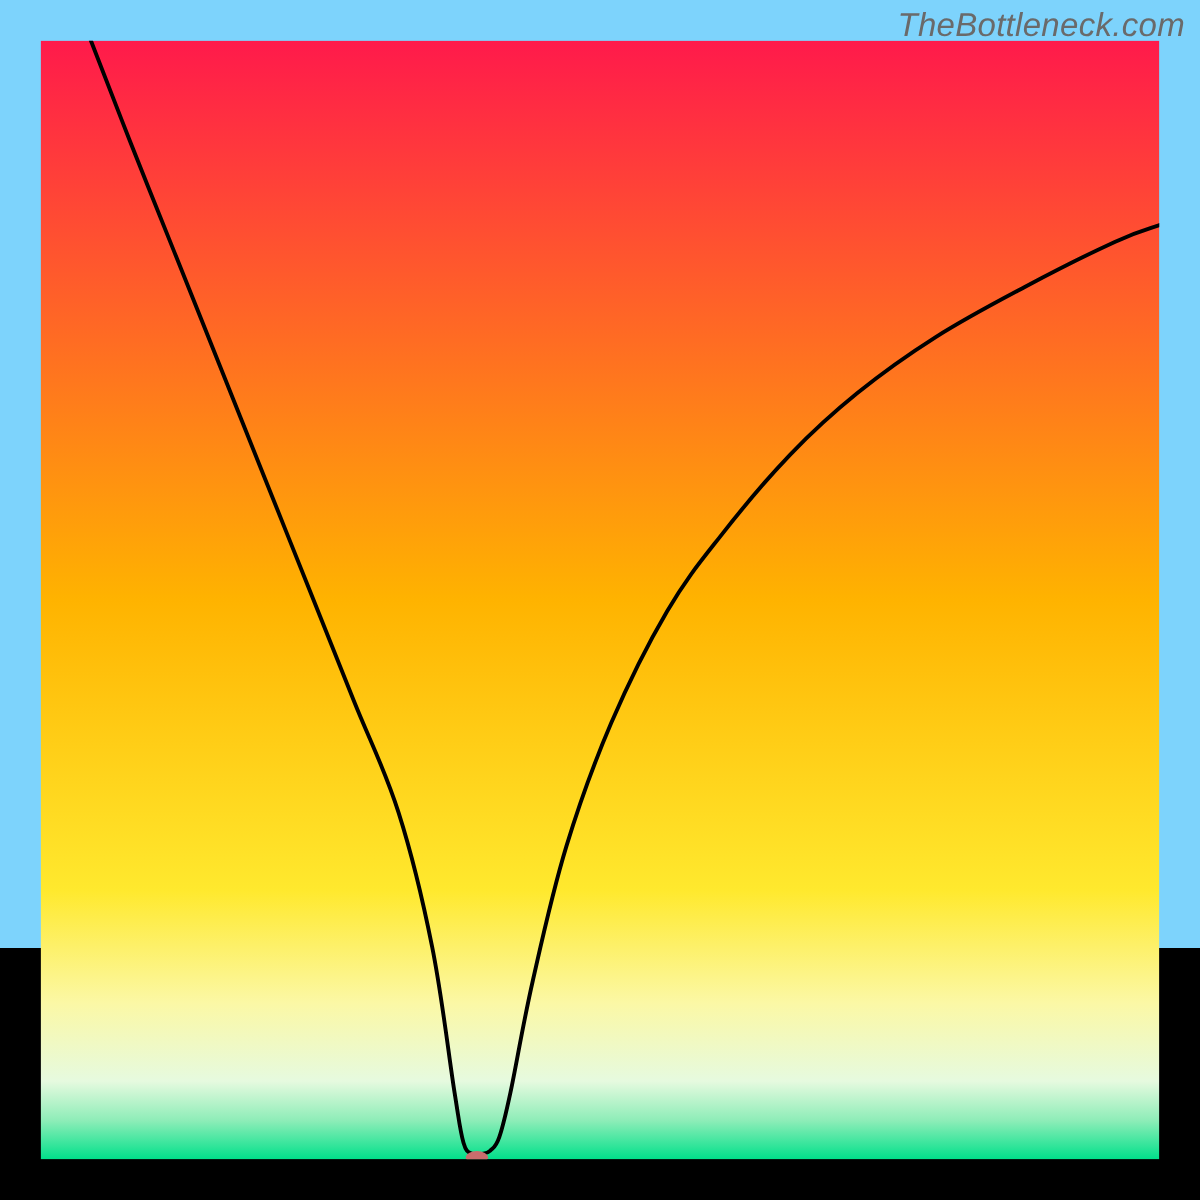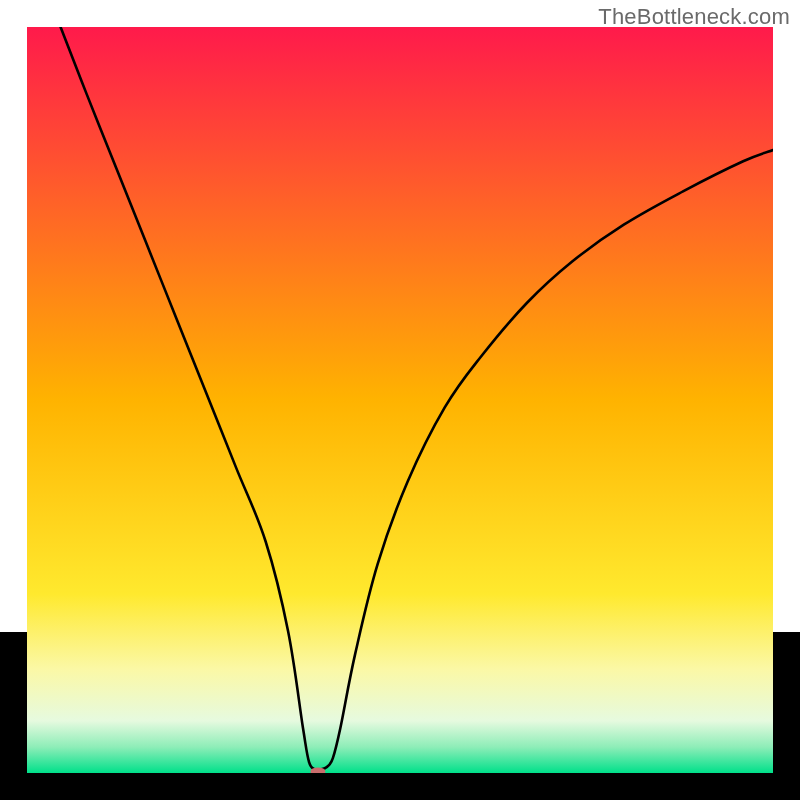--- a/index.html
+++ b/index.html
@@ -10,21 +10,22 @@
     background: #000;
     overflow: hidden;
     font-family: Arial, Helvetica, sans-serif;
   }
   .frame {
     position: absolute;
     left: 0;
     top: 0;
     width: 800px;
     height: 632px;
-    background: #ffffff;
+    background: #7dd3fc;
+    font-style: italic;
   }
   .plot {
     position: absolute;
     left: 27px;
     top: 27px;
     width: 746px;
     height: 746px;
     overflow: hidden;
   }
   .watermark {

